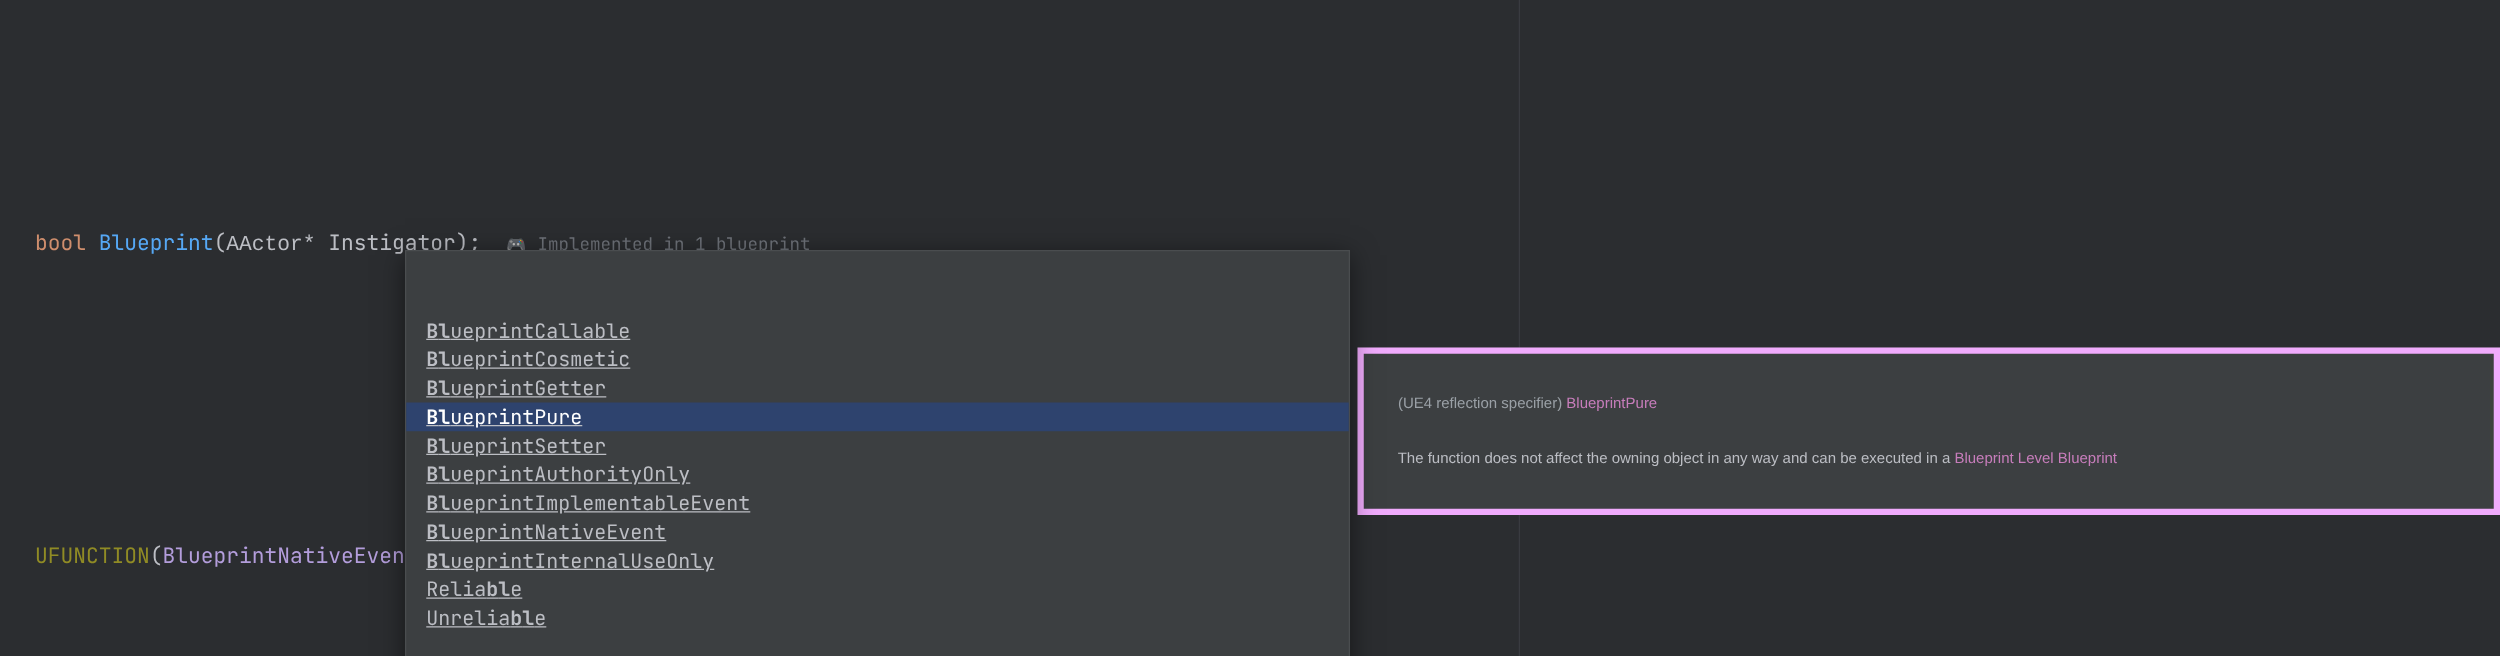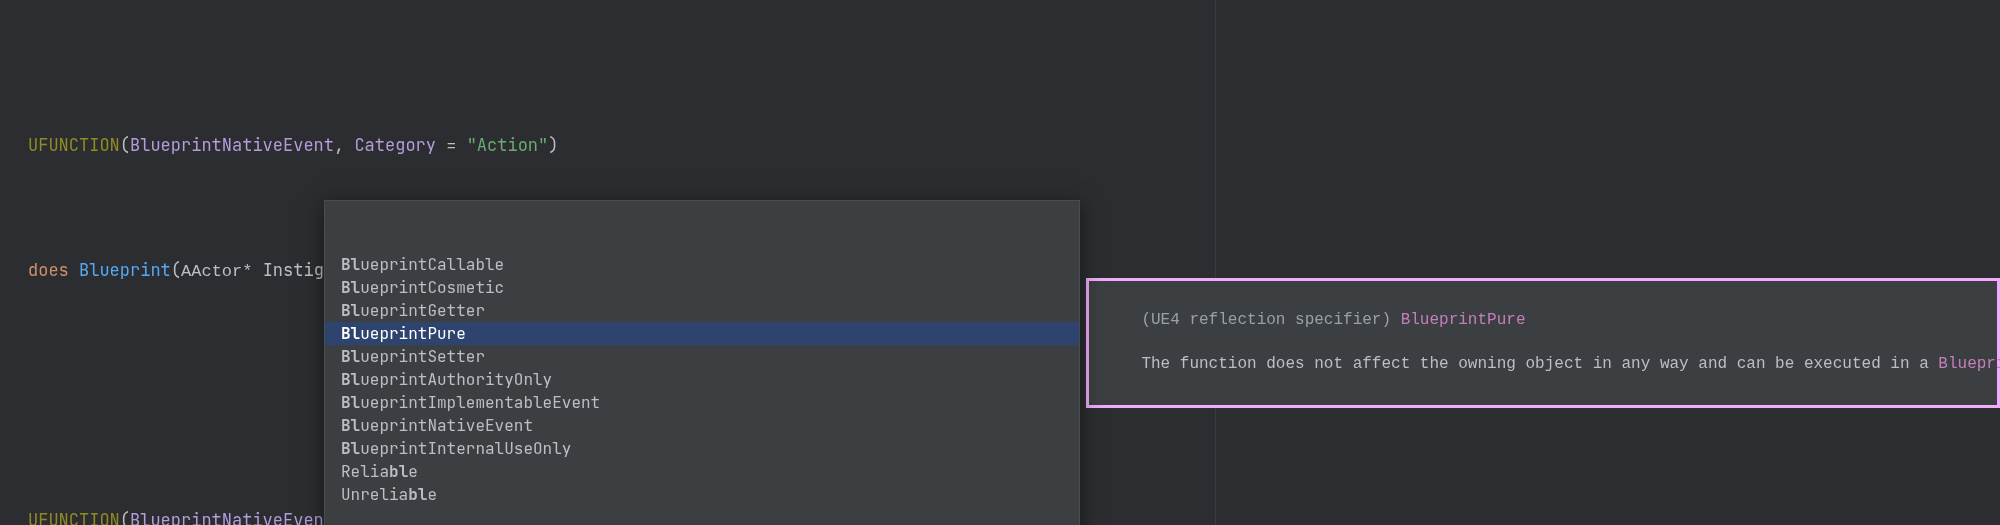--- a/index.html
+++ b/index.html
@@ -39,66 +39,65 @@
 
   
   .popup {
     position: absolute;
     background: #3c3f41;
     border: 1px solid #4a4d4f;
     box-shadow: 0 4px 20px rgba(0,0,0,0.5);
     font-size: 16px;
     z-index: 10;
   }
-  .popup .items { padding: 2px 0; }
+  .popup .items { padding: 2px 0; text-decoration: underline; }
   .popup .item {
     padding: 0 16px;
     height: 23px;
     line-height: 23px;
     color: #bcbec4;
     cursor: pointer;
   }
   .popup .item.selected {
     background: #2e436e;
     color: #ffffff;
   }
   .popup .item .match { font-weight: bold; color: #bcbec4; }
   .popup .item.selected .match { color:#ffffff; }
 
   
   .doc {
     position: absolute;
     background: #3c3f41;
-    border: 3px solid #f0abfc;
+    border: 5px solid #f0abfc;
     color: #bcbec4;
-    font-family: Liberation Mono, monospace;
-    font-size: 16px;
+    font-family: Liberation Sans, sans-serif;
+    font-size: 12px;
     line-height: 22px;
     padding: 6px 14px 8px 14px;
     z-index: 9;
   }
   .doc .hl1 { color:#c77dbb; }
   .doc .hl2 { color:#c77dbb; font-weight: normal; }
   .doc .gray { color:#9aa0a6; }
 
   .vrule {
     position:absolute; top:0; bottom:0; width:1px; background:#393b40; z-index:1;
   }
 </style>
 </head>
 <body>
 
 <div class="editor">
   <div class="vrule" style="left:1215px;"></div>
 
   
-  <div class="line"><span class="macro">UFUNCTION</span><span class="punct">(</span><span class="ident">BlueprintNativeEvent</span><span class="punct">, </span><span class="ident">Category</span><span class="punct"> = </span><span class="str">"Action"</span><span class="punct">)</span></div>
 
   
-  <div class="line"><span class="kw">does</span> <span class="func">Blueprint</span><span class="punct">(</span><span class="type">AActor*</span> <span class="param">Instigator</span><span class="punct">);  </span><span class="inlay"><span class="icon">🎮</span> <span>Implemented in 1 blueprint</span></span></div>
+  <div class="line"><span class="kw">bool</span> <span class="func">Blueprint</span><span class="punct">(</span><span class="type">AActor*</span> <span class="param">Instigator</span><span class="punct">);  </span><span class="inlay"><span class="icon">🎮</span> <span>Implemented in 1 blueprint</span></span></div>
 
   
   <div class="line"></div>
 
   
   <div class="line"><span class="macro">UFUNCTION</span><span class="punct">(</span><span class="ident">BlueprintNativeEvent</span><span class="punct">, </span><span class="ident">Category</span><span class="punct"> = </span><span class="str">"Action"</span><span class="punct">)</span></div>
 
   
   
 

